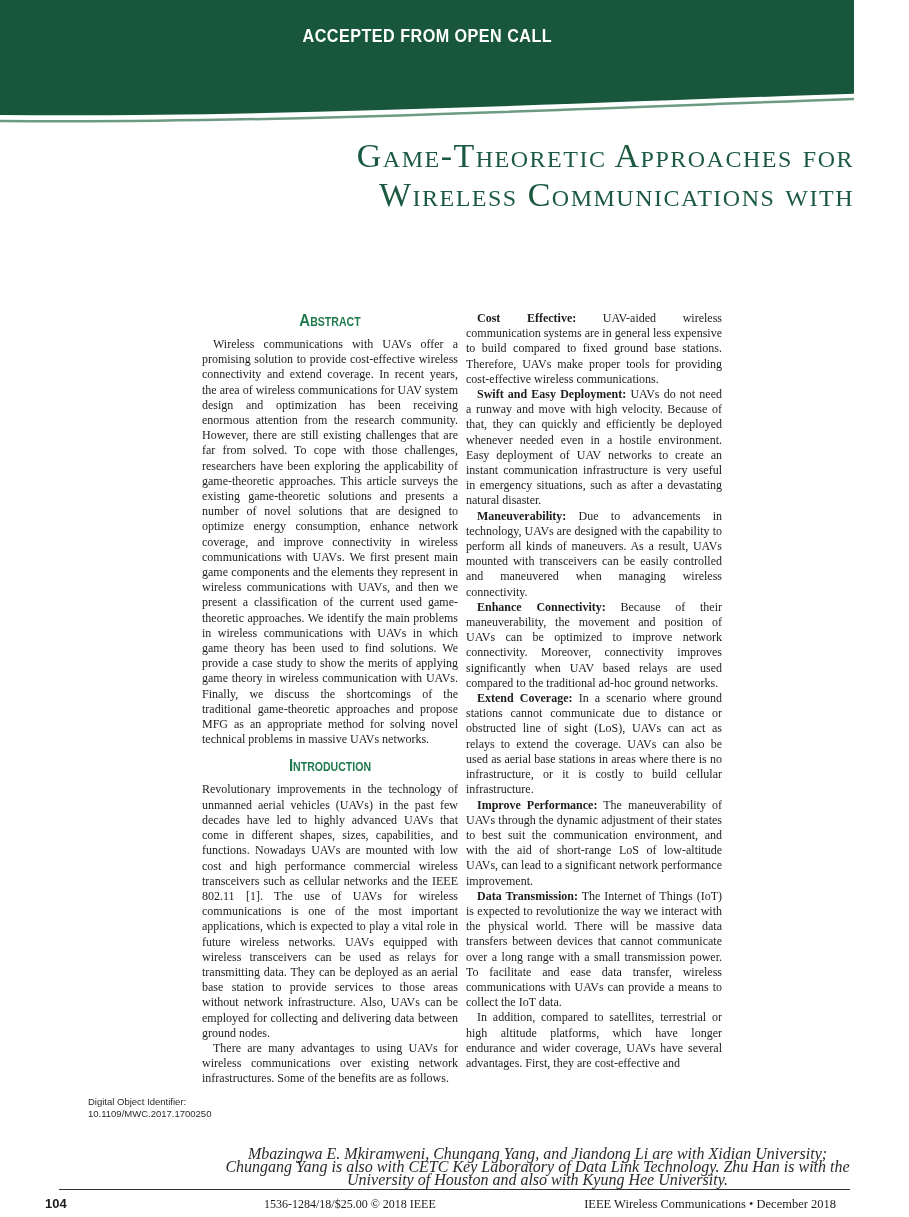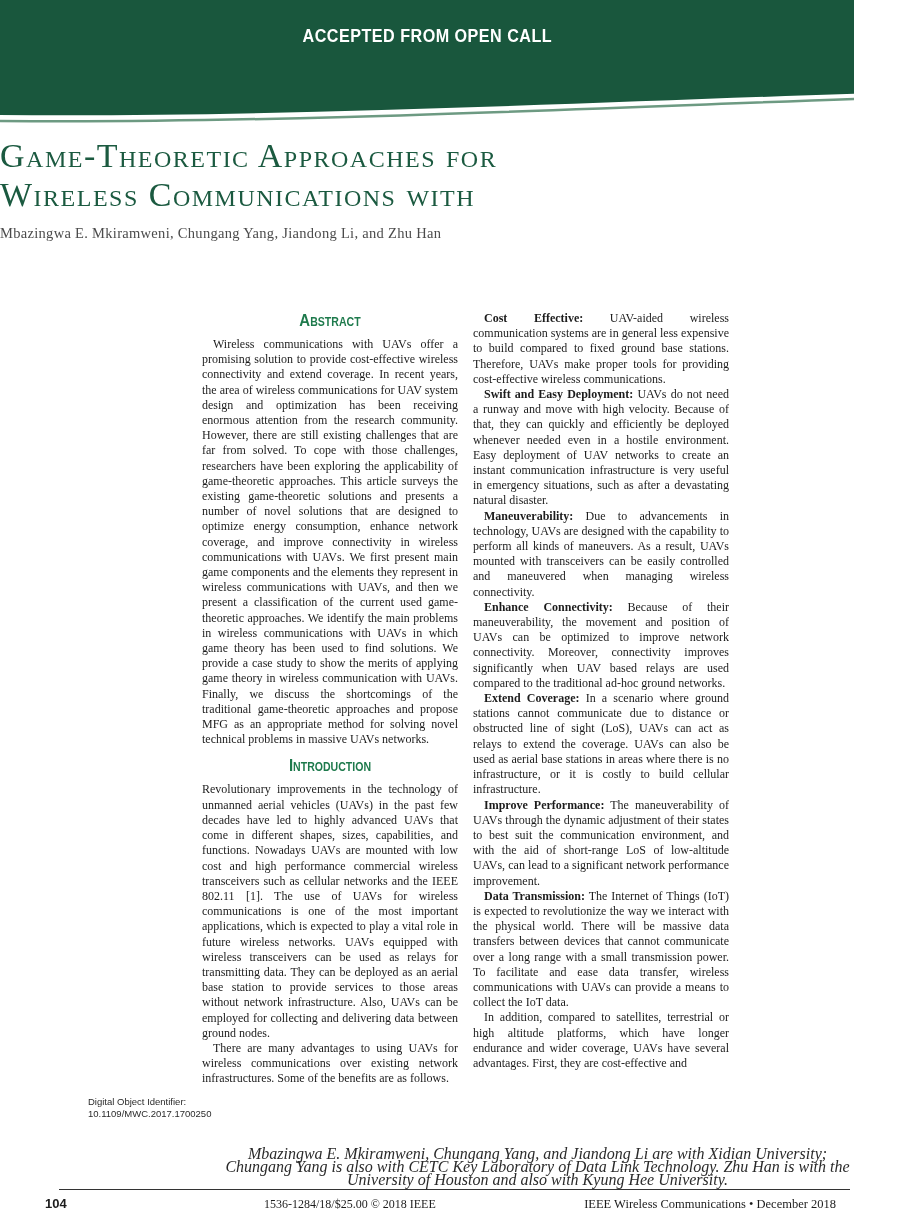--- a/index.html
+++ b/index.html
@@ -18,38 +18,38 @@
   .header-graphic { position: absolute; top: 0; left: 0; display: block; }
   .banner-label {
     position: absolute; top: 26px; left: 0; width: 100%;
     text-align: center; color: #ffffff;
     font-family: "Liberation Sans", sans-serif;
     font-weight: 700; font-size: 17px; letter-spacing: 0.5px;
   }
   .banner-label span { display: inline-block; transform: scale(0.95, 1.12); }
 
   
-  .title-block { position: absolute; top: 136px; left: 0; width: 100%; text-align: left; }
+  .title-block { position: absolute; top: 136px; left: 0; width: 100%; text-align: right; }
   .title-line {
     display: block;
     font-variant: small-caps;
     font-size: 34px; line-height: 39px;
     letter-spacing: 1.5px;
     color: #1b5a40;
   }
   .authors {
     margin-top: 11px;
     font-size: 14.5px; letter-spacing: 0.3px;
     color: #4b4b4b;
   }
 
   
   .columns {
     position: absolute; top: 311px; left: 202px; width: 527px;
-    display: flex; gap: 15px;
+    display: flex; gap: 8px;
   }
   .col { width: 256px; font-size: 12px; line-height: 15.2px; text-align: justify; }
   .section-heading {
     text-align: center;
     font-family: "Liberation Sans", sans-serif;
     font-weight: 700;
     font-variant: small-caps;
     font-size: 17px; line-height: 19px;
     color: #1e7a4c;
     transform: scaleX(0.88);
@@ -101,21 +101,20 @@
     <path d="M0,0 H909 V92 C640,100 280,118 0,115 Z" fill="#19573d"></path>
     <path d="M0,121 C280,124 640,106 909,97" stroke="#6d9a82" stroke-width="2.5" fill="none"></path>
   </svg>
   <div class="banner-label">
     <span>ACCEPTED FROM OPEN CALL</span>
   </div>
 
   <div class="title-block">
     <span class="title-line">Game-Theoretic Approaches for</span>
     <span class="title-line">Wireless Communications with</span>
-    <div class="authors">Mbazingwa E. Mkiramweni, Chungang Yang, Jiandong Li, and Zhu Han</div>
   </div>
 
   <div class="columns">
 
     <div class="col">
       <div class="section-heading">Abstract</div>
       <p class="para">Wireless communications with UAVs offer a promising solution to provide cost-effective wireless connectivity and extend coverage. In recent years, the area of wireless communications for UAV system design and optimization has been receiving enormous attention from the research community. However, there are still existing challenges that are far from solved. To cope with those challenges, researchers have been exploring the applicability of game-theoretic approaches. This article surveys the existing game-theoretic solutions and presents a number of novel solutions that are designed to optimize energy consumption, enhance network coverage, and improve connectivity in wireless communications with UAVs. We first present main game components and the elements they represent in wireless communications with UAVs, and then we present a classification of the current used game-theoretic approaches. We identify the main problems in wireless communications with UAVs in which game theory has been used to find solutions. We provide a case study to show the merits of applying game theory in wireless communication with UAVs. Finally, we discuss the shortcomings of the traditional game-theoretic approaches and propose MFG as an appropriate method for solving novel technical problems in massive UAVs networks.</p>
 
       <div class="section-heading intro">Introduction</div>
       <p class="para noindent">Revolutionary improvements in the technology of unmanned aerial vehicles (UAVs) in the past few decades have led to highly advanced UAVs that come in different shapes, sizes, capabilities, and functions. Nowadays UAVs are mounted with low cost and high performance commercial wireless transceivers such as cellular networks and the IEEE 802.11 [1]. The use of UAVs for wireless communications is one of the most important applications, which is expected to play a vital role in future wireless networks. UAVs equipped with wireless transceivers can be used as relays for transmitting data. They can be deployed as an aerial base station to provide services to those areas without network infrastructure. Also, UAVs can be employed for collecting and delivering data between ground nodes.</p>

